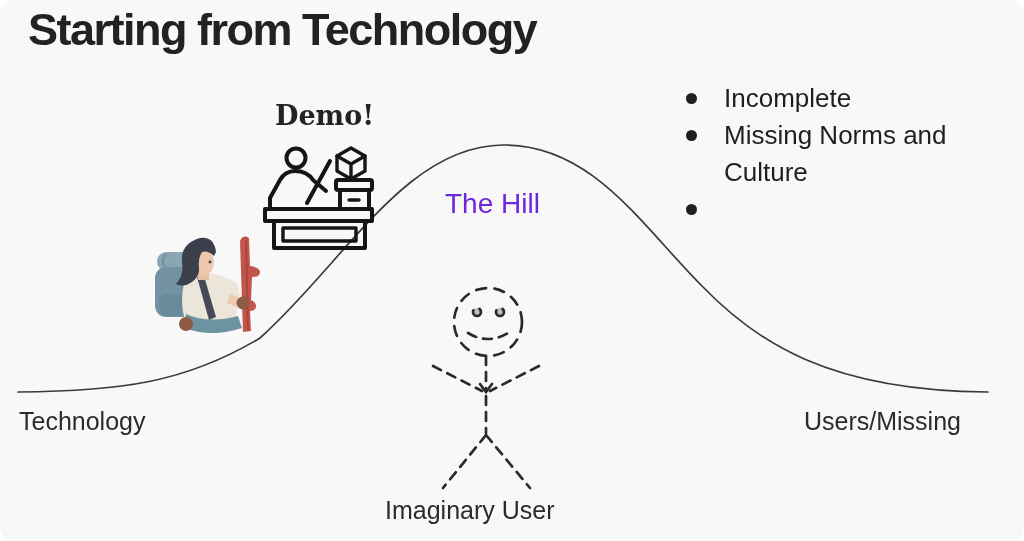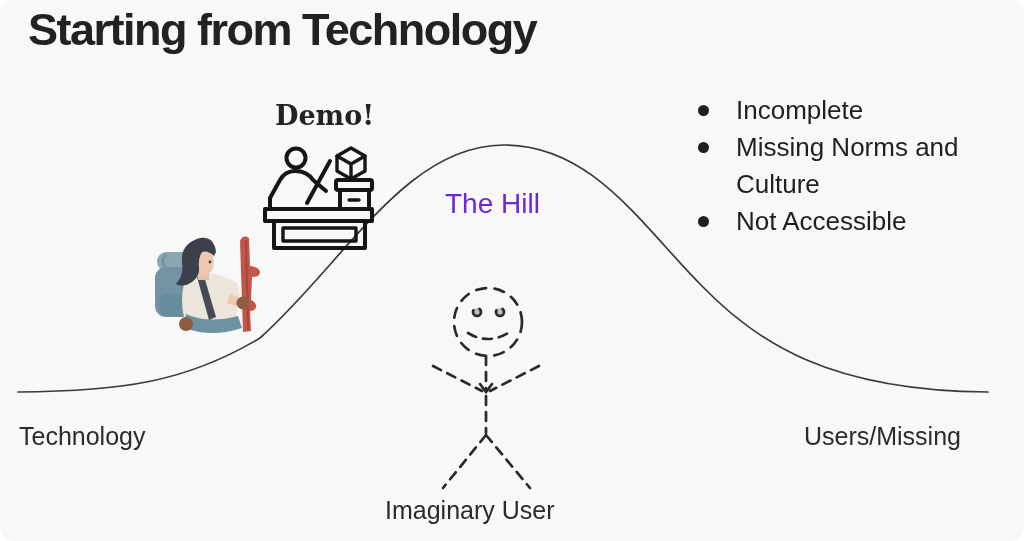--- a/index.html
+++ b/index.html
@@ -12,26 +12,26 @@
   .title{
     left:28px;top:4px;font-size:45px;font-weight:bold;letter-spacing:-1.5px;
     color:#222225;white-space:nowrap;
   }
   .demo-label{
     left:262px;top:100px;width:125px;text-align:center;
     font-family:"DejaVu Serif", serif;font-weight:bold;
     font-size:27px;color:#232326;white-space:nowrap;
   }
   .hill-label{left:445px;top:188px;font-size:28px;color:#6d28d9;white-space:nowrap;}
-  .label{font-size:25px;color:#2b2b2e;white-space:nowrap;margin-top:15px;}
+  .label{font-size:25px;color:#2b2b2e;white-space:nowrap;}
   .tech-label{left:19px;top:407px;}
   .users-label{left:804px;top:407px;}
   .user-label{left:385px;top:496px;font-size:25px;color:#2b2b2e;white-space:nowrap;text-align:center;}
   .bullets{
-    left:682px;top:76px;width:300px;margin:16px;padding:0;list-style:none;
+    left:682px;top:76px;width:300px;margin:4px;padding:0;list-style:none;
     font-size:26px;line-height:37px;color:#1f1f22;
   }
   .bullets li{display:flex;align-items:flex-start;}
   .bullet-dot{
     flex:0 0 auto;width:11px;height:11px;border-radius:50%;background:#1f1f22;
     margin:13px 27px 0 0;
   }
   .bullet-text{display:block;max-width:255px;}
   svg{display:block;}
 </style>
@@ -107,21 +107,20 @@
     <li>
       <span class="bullet-dot"></span>
       <span class="bullet-text">Incomplete</span>
     </li>
     <li>
       <span class="bullet-dot"></span>
       <span class="bullet-text">Missing Norms and Culture</span>
     </li>
     <li>
       <span class="bullet-dot"></span>
-      <span class="bullet-text">Not Accessible</span>
     </li>
   </ul>
 
   <svg class="abs" style="left:420px;top:276px;" width="150" height="218" viewBox="420 276 150 218">
     <g fill="none" stroke="#2a2a2a" stroke-width="2.7" stroke-linecap="round">
       <circle cx="488" cy="322" r="34" stroke-dasharray="10 8.5"></circle>
       <circle cx="477" cy="312" r="4" stroke-dasharray="14 7" fill="#bfbfbf"></circle>
       <circle cx="500" cy="312" r="4" stroke-dasharray="14 7" fill="#bfbfbf"></circle>
       <path d="M 468 333 Q 488 345 508 333" stroke-dasharray="9 7"></path>
       <path d="M 486 356 L 486 391" stroke-dasharray="9 7"></path>

